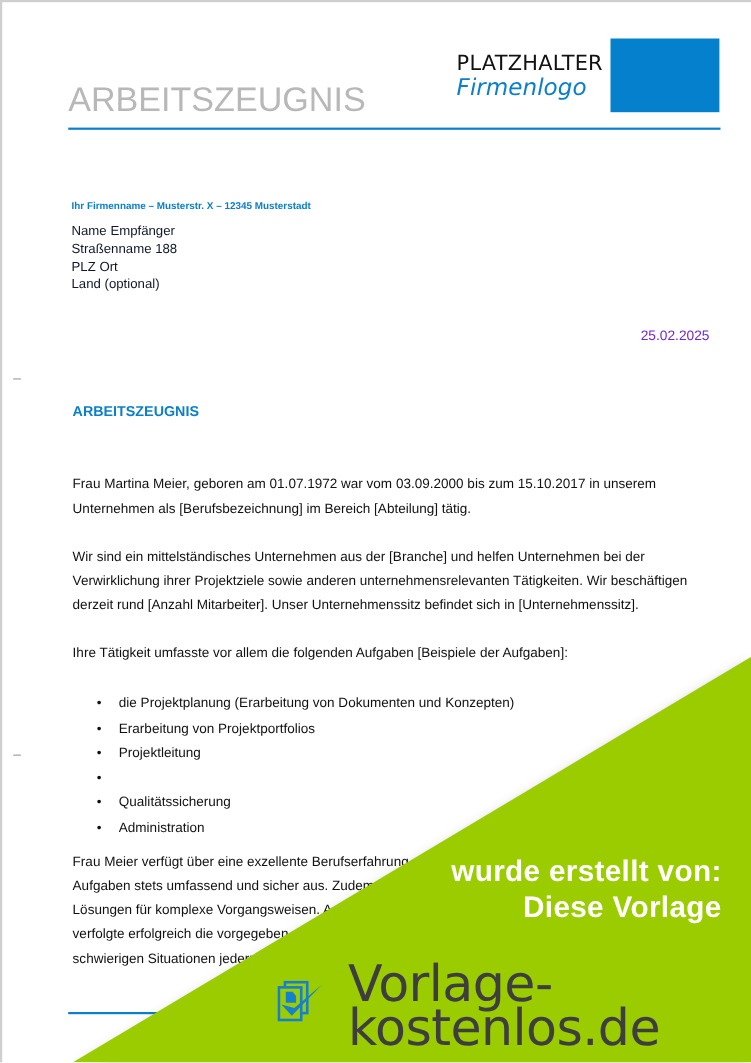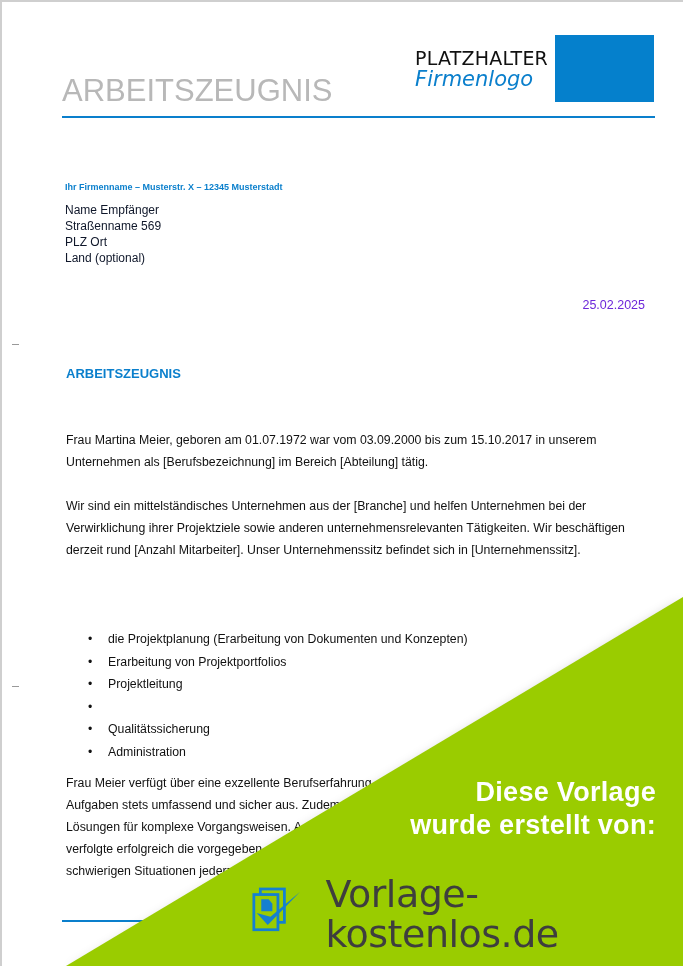--- a/index.html
+++ b/index.html
@@ -19,53 +19,54 @@
   .para { position: absolute; left: 64px; width: 590px; font-size: 12.3px; line-height: 22px; color: #111; }
   .tasks { position: absolute; left: 64px; top: 626px; margin: 0; padding: 0; list-style: none; font-size: 12.3px; color: #111; }
   .tasks li { position: relative; padding-left: 42px; height: 22.6px; line-height: 22px; }
   .tasks li .bullet { position: absolute; left: 22px; top: 0; }
   .footer-rule { position: absolute; left: 60px; top: 918px; width: 300px; height: 2px; background: #0a7fcc; }
   .promo { position: absolute; left: 0; top: 0; width: 683px; height: 966px; pointer-events: none; }
   .promo-shadow { position: absolute; left: 0; top: 0; width: 683px; height: 966px; }
   .promo-text { position: absolute; right: 27px; top: 776px; text-align: right; color: #ffffff; font-weight: bold; font-size: 27px; line-height: 33px; font-family: "Liberation Sans", sans-serif; letter-spacing: 0.3px; }
   .brand { position: absolute; left: 252px; top: 874px; display: flex; align-items: center; }
   .brand-icon { width: 62px; height: 58px; }
-  .brand-name { font-family: "DejaVu Sans", sans-serif; font-size: 38px; color: #3e3e3e; margin-left: 16px; letter-spacing: -0.5px; line-height: 40px; }
+  .brand-name { font-family: "DejaVu Sans", sans-serif; font-size: 46px; color: #3e3e3e; margin-left: 16px; letter-spacing: -0.5px; line-height: 40px; }
 </style>
 </head>
 <body>
 
 <div class="page">
   <div class="doc-title">ARBEITSZEUGNIS</div>
 
   <div class="logo-text">
     <div class="logo-main">PLATZHALTER</div>
     <div class="logo-sub">Firmenlogo</div>
   </div>
   <div class="logo-box"></div>
   <div class="header-rule"></div>
 
   <div class="sender">Ihr Firmenname – Musterstr. X – 12345 Musterstadt</div>
 
   <div class="recipient">
     <div>Name Empfänger</div>
-    <div>Straßenname 569</div>
+    <div>Straßenname 188</div>
     <div>PLZ Ort</div>
     <div>Land (optional)</div>
   </div>
 
   <div class="date">25.02.2025</div>
 
   <div class="margin-mark" style="top:342px"></div>
   <div class="margin-mark" style="top:684px"></div>
 
   <div class="subject">ARBEITSZEUGNIS</div>
 
   <div class="para" style="top:427px">Frau Martina Meier, geboren am 01.07.1972 war vom 03.09.2000 bis zum 15.10.2017 in unserem Unternehmen als [Berufsbezeichnung] im Bereich [Abteilung] tätig.</div>
   <div class="para" style="top:493px">Wir sind ein mittelständisches Unternehmen aus der [Branche] und helfen Unternehmen bei der Verwirklichung ihrer Projektziele sowie anderen unternehmensrelevanten Tätigkeiten. Wir beschäftigen derzeit rund [Anzahl Mitarbeiter]. Unser Unternehmenssitz befindet sich in [Unternehmenssitz].</div>
+  <div class="para" style="top:580px">Ihre Tätigkeit umfasste vor allem die folgenden Aufgaben [Beispiele der Aufgaben]:</div>
 
   <ul class="tasks">
     <li><span class="bullet">•</span><span>die Projektplanung (Erarbeitung von Dokumenten und Konzepten)</span></li>
     <li><span class="bullet">•</span><span>Erarbeitung von Projektportfolios</span></li>
     <li><span class="bullet">•</span><span>Projektleitung</span></li>
     <li><span class="bullet">•</span></li>
     <li><span class="bullet">•</span><span>Qualitätssicherung</span></li>
     <li><span class="bullet">•</span><span>Administration</span></li>
   </ul>
 
@@ -85,22 +86,22 @@
     <defs>
       <filter id="sh" x="-20%" y="-20%" width="140%" height="140%">
         <feGaussianBlur stdDeviation="7"></feGaussianBlur>
       </filter>
     </defs>
     <polygon points="683,604 70,973 683,973" fill="#000" opacity="0.35" filter="url(#sh)"></polygon>
     <polygon points="683,597 66,966 683,966" fill="#9acc00"></polygon>
   </svg>
 
   <div class="promo-text">
+    <div>wurde erstellt von:</div>
     <div>Diese Vorlage</div>
-    <div>wurde erstellt von:</div>
   </div>
 
   <div class="brand">
     <svg class="brand-icon" viewBox="0 0 62 58">
       <rect x="9" y="2" width="26" height="36" fill="none" stroke="#1580d0" stroke-width="3"></rect>
       <rect x="2" y="8" width="26" height="38" fill="#9acc00" stroke="#1580d0" stroke-width="3"></rect>
       <path d="M10 13 L18 13 L22 18 L22 26 L10 26 Z" fill="#1580d0"></path>
       <path d="M5 28 L17 41 L52 5 L20 32 Z" fill="#1580d0"></path>
     </svg>
     <span class="brand-name">Vorlage-kostenlos.de</span>

